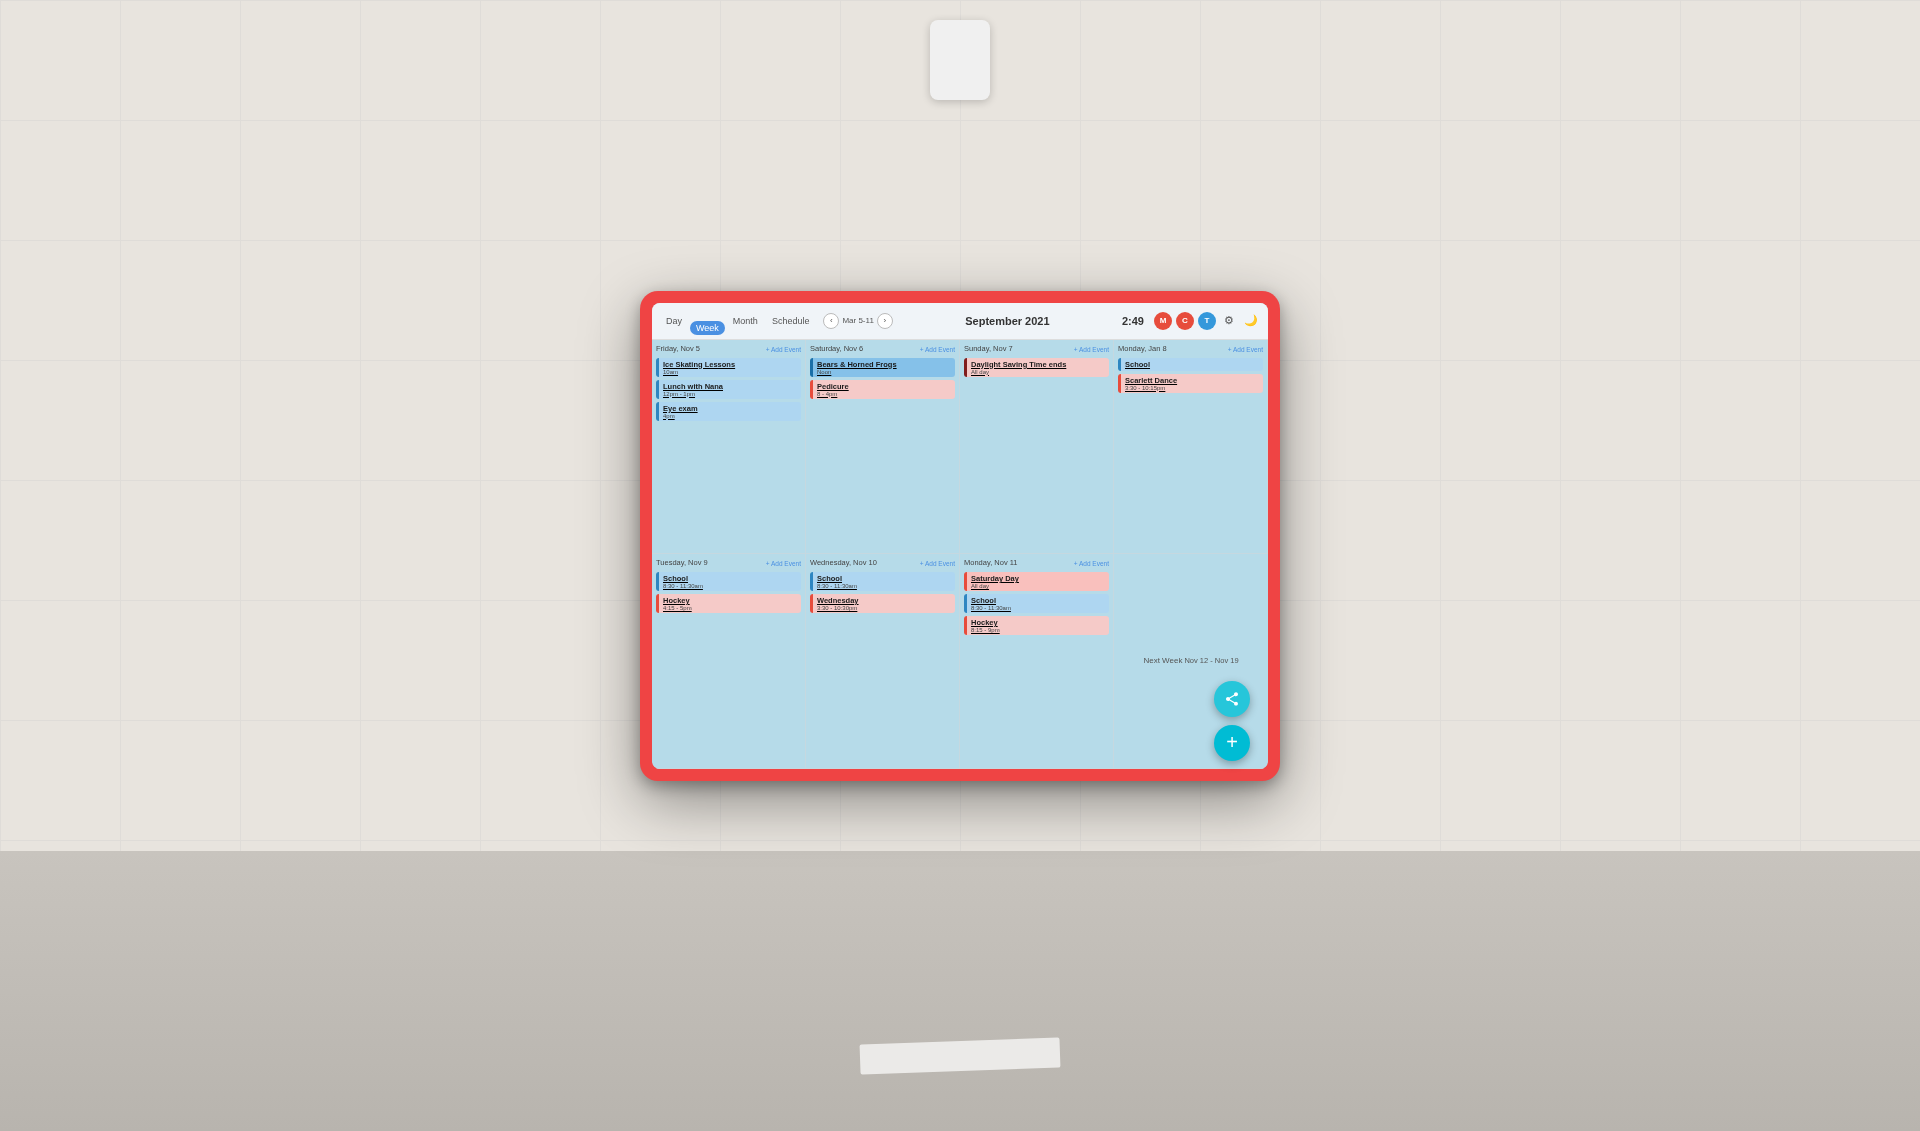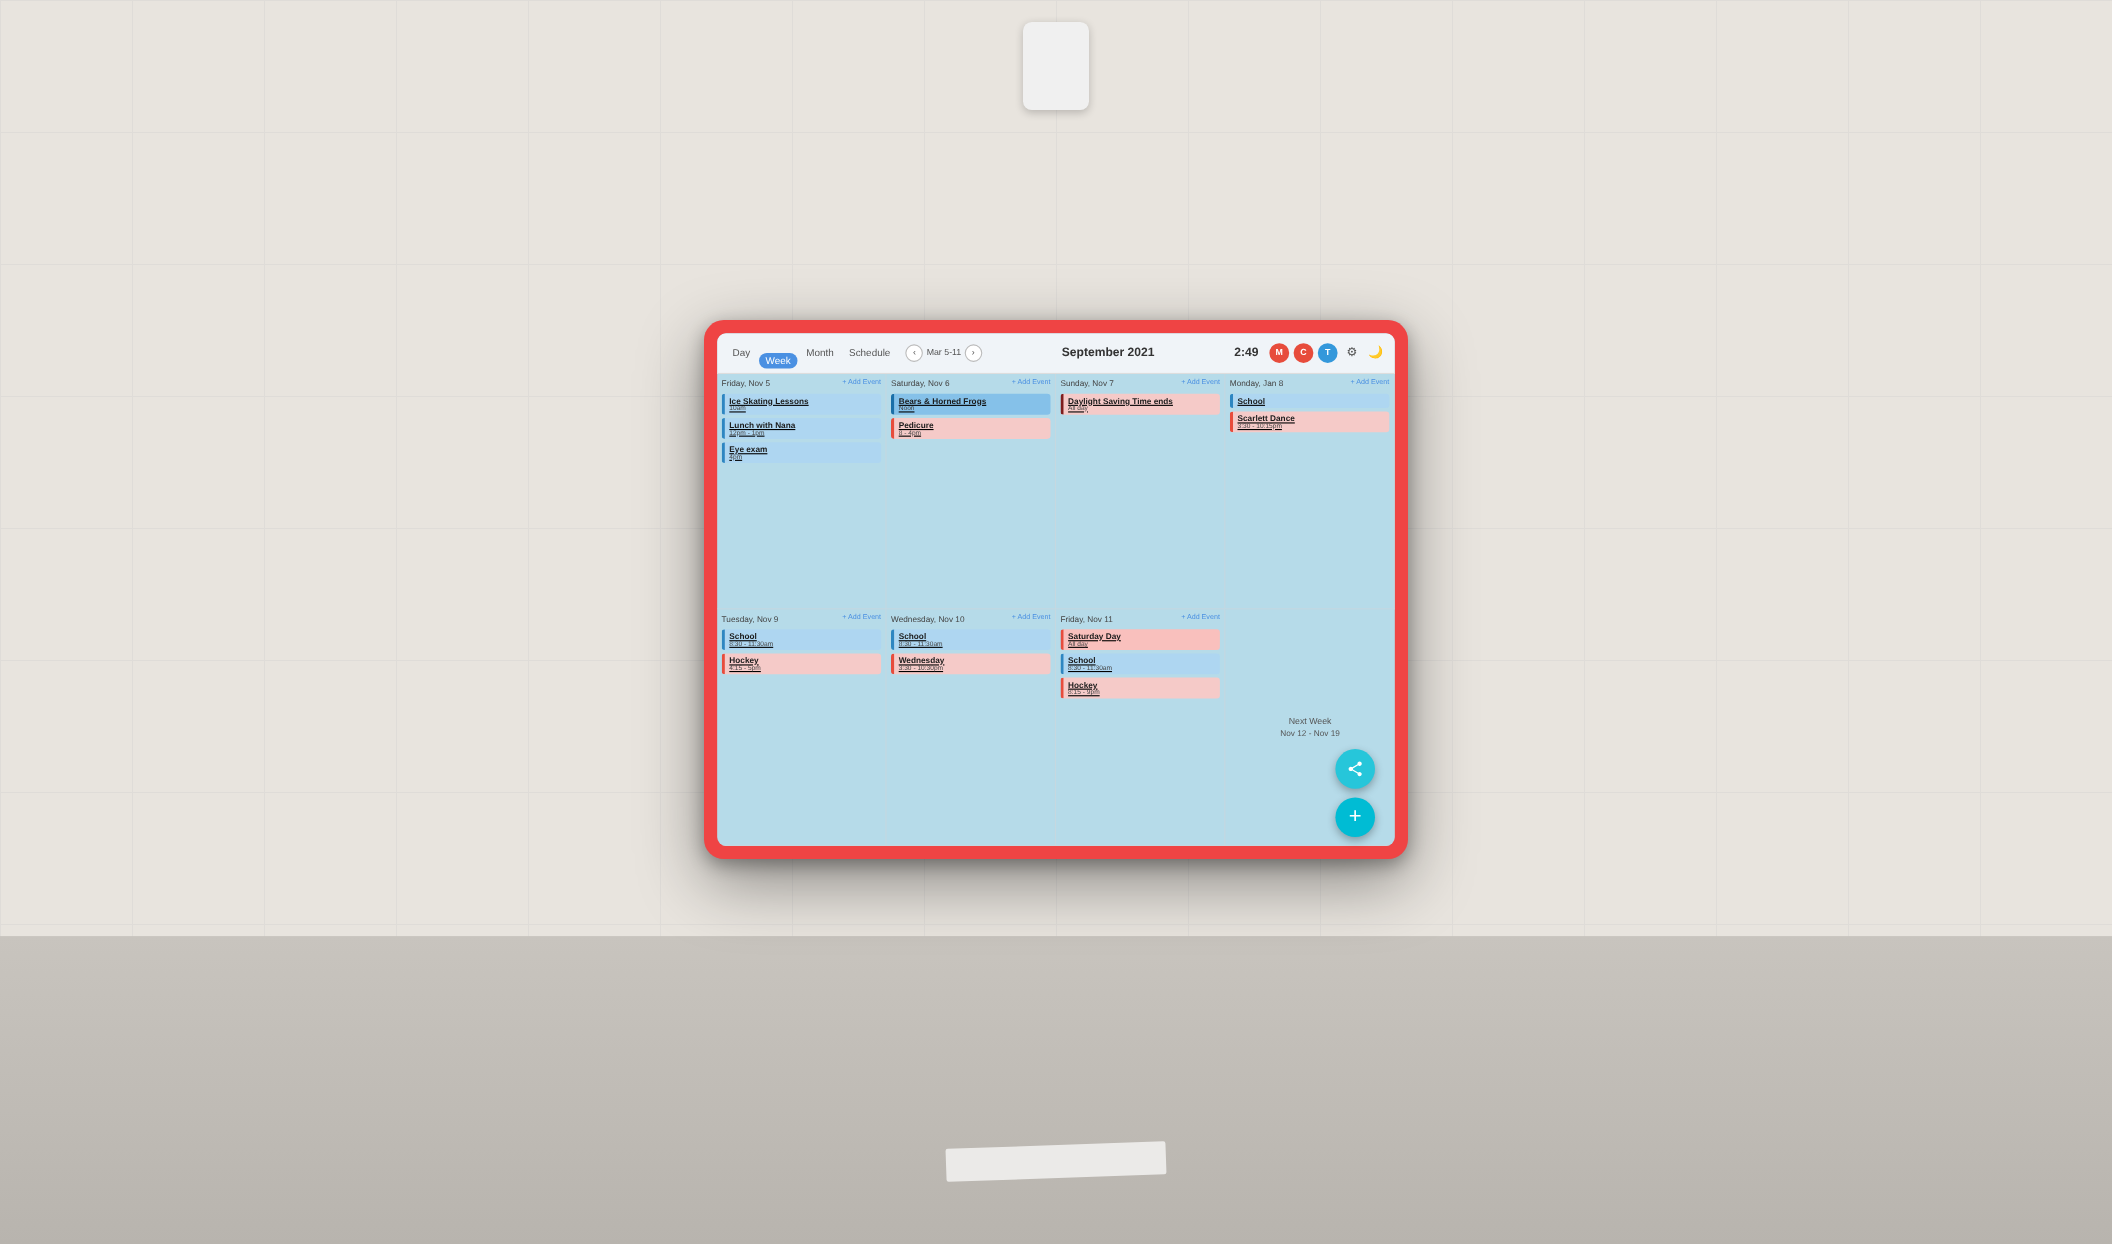--- a/index.html
+++ b/index.html
@@ -195,21 +195,21 @@
       min-height: 0;
     }
 
     .day-col:last-child {
       border-right: none;
     }
 
     .day-header {
       display: flex;
       justify-content: space-between;
-      align-items: flex-start;
+      align-items: flex-end;
       margin-bottom: 2px;
     }
 
     .day-name {
       font-size: 7.5px;
       color: #444;
       font-weight: 500;
     }
 
     .add-event-btn {
@@ -264,21 +264,21 @@
     }
 
     .event-time {
       font-size: 6px;
       color: #444;
     }
 
     
     .next-week-area {
       display: flex;
-      flex-direction: column;
+      flex-direction: row;
       align-items: center;
       justify-content: center;
       color: #555;
       font-size: 8px;
       gap: 2px;
     }
 
     
     .fab-container {
       position: absolute;
@@ -460,21 +460,21 @@
           <div class="event-time">8:30 - 11:30am</div>
         </div>
         <div class="event-card pink">
           <div class="event-title">Wednesday</div>
           <div class="event-time">3:30 - 10:30pm</div>
         </div>
       </div>
 
       <div class="day-col">
         <div class="day-header">
-          <span class="day-name">Friday, Nov 11</span>
+          <span class="day-name">Monday, Nov 11</span>
           <button class="add-event-btn">+ Add Event</button>
         </div>
         <div class="event-card veterans">
           <div class="event-title">Saturday Day</div>
           <div class="event-time">All day</div>
         </div>
         <div class="event-card blue">
           <div class="event-title">School</div>
           <div class="event-time">8:30 - 11:30am</div>
         </div>

